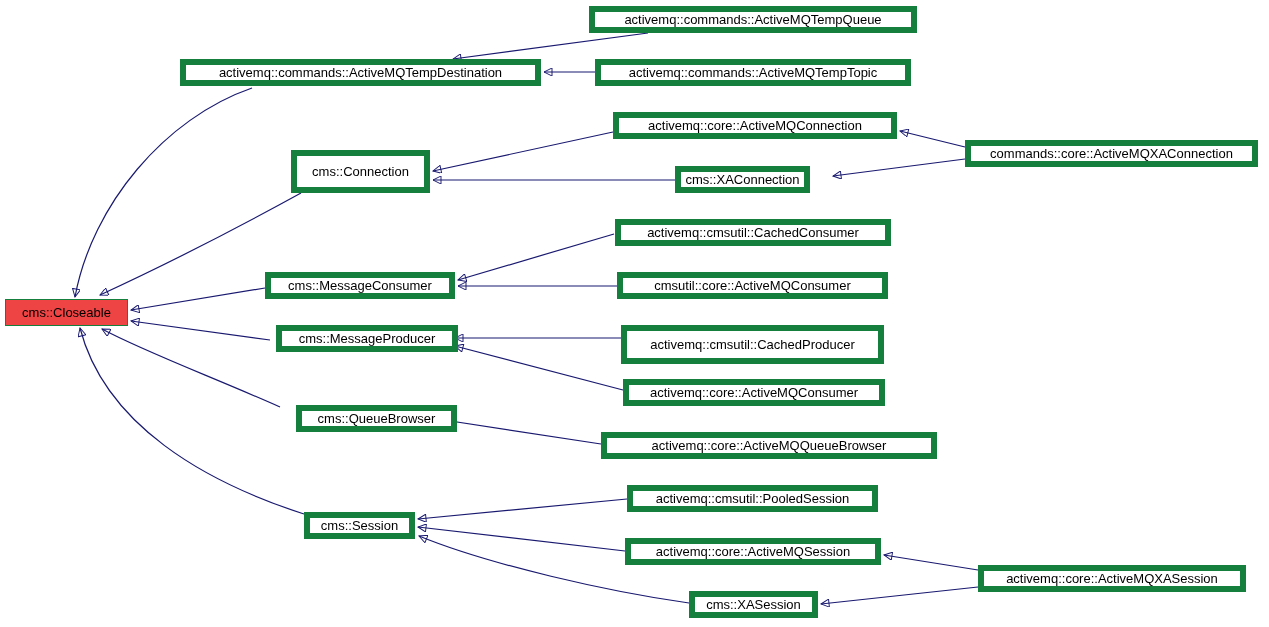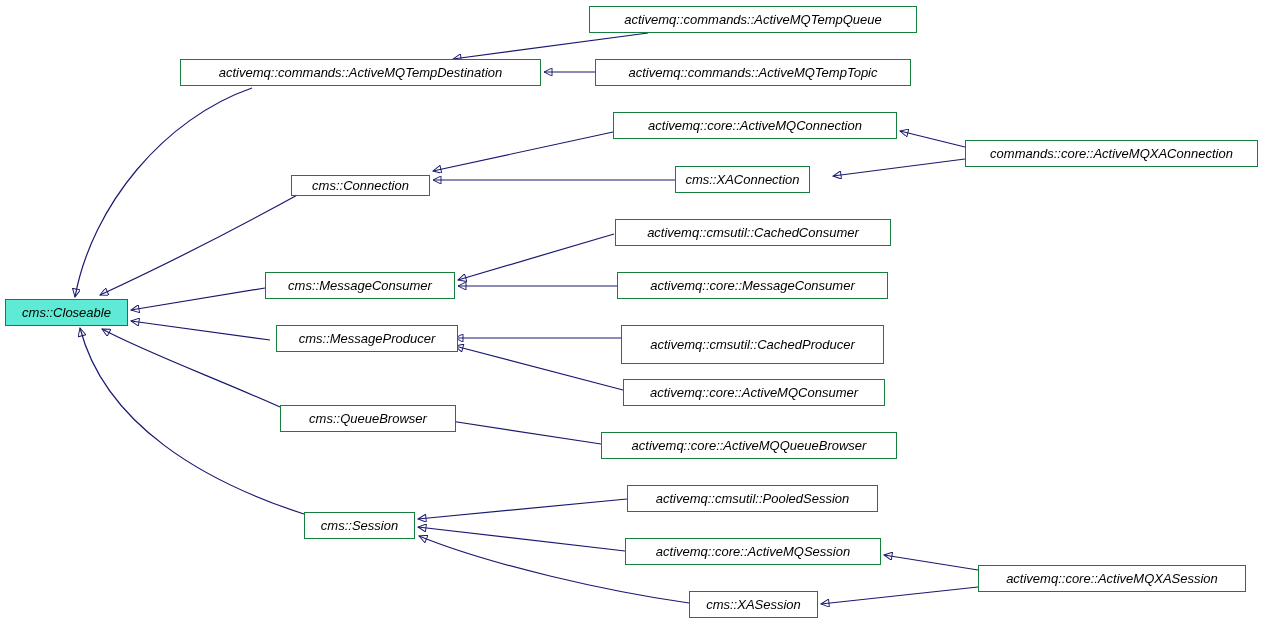--- a/index.html
+++ b/index.html
@@ -17,34 +17,33 @@
     width: 1269px; height: 627px;
   }
   .edges path {
     fill: none;
     stroke: #191970;
     stroke-width: 1.2;
   }
   .node {
     position: absolute;
     box-sizing: border-box;
-    border: 1px solid #15803d;
+    border: 6px solid #15803d;
     background: #ffffff;
     color: #000000;
     font-size: 13px;
     line-height: 1;
     display: flex;
     align-items: center;
     justify-content: center;
     white-space: nowrap;
     cursor: pointer;
-    font-style: italic;
   }
   .node.highlight {
-    background: #5eead4;
+    background: #ef4444;
     border-width: 1.5px;
     cursor: default;
   }
 </style>
 </head>
 <body>
 
 <div class="canvas">
 
   <svg class="edges" width="1269" height="627" viewBox="0 0 1269 627" xmlns="http://www.w3.org/2000/svg">
@@ -78,43 +77,43 @@
   </svg>
 
   <div class="node highlight" style="left:5px;top:299px;width:123px;height:27px">cms::Closeable</div>
 
   <div class="node" style="left:180px;top:59px;width:361px;height:27px">activemq::commands::ActiveMQTempDestination</div>
 
   <div class="node" style="left:589px;top:6px;width:328px;height:27px">activemq::commands::ActiveMQTempQueue</div>
 
   <div class="node" style="left:595px;top:59px;width:316px;height:27px">activemq::commands::ActiveMQTempTopic</div>
 
-  <div class="node" style="left:291px;top:175px;width:139px;height:21px">cms::Connection</div>
+  <div class="node" style="left:291px;top:150px;width:139px;height:43px">cms::Connection</div>
 
   <div class="node" style="left:613px;top:112px;width:284px;height:27px">activemq::core::ActiveMQConnection</div>
 
   <div class="node" style="left:675px;top:166px;width:135px;height:27px">cms::XAConnection</div>
 
   <div class="node" style="left:965px;top:140px;width:293px;height:27px">commands::core::ActiveMQXAConnection</div>
 
   <div class="node" style="left:265px;top:272px;width:190px;height:27px">cms::MessageConsumer</div>
 
   <div class="node" style="left:615px;top:219px;width:276px;height:27px">activemq::cmsutil::CachedConsumer</div>
 
-  <div class="node" style="left:617px;top:272px;width:271px;height:27px">activemq::core::MessageConsumer</div>
+  <div class="node" style="left:617px;top:272px;width:271px;height:27px">cmsutil::core::ActiveMQConsumer</div>
 
   <div class="node" style="left:276px;top:325px;width:182px;height:27px">cms::MessageProducer</div>
 
   <div class="node" style="left:621px;top:325px;width:263px;height:39px">activemq::cmsutil::CachedProducer</div>
 
   <div class="node" style="left:623px;top:379px;width:262px;height:27px">activemq::core::ActiveMQConsumer</div>
 
-  <div class="node" style="left:280px;top:405px;width:176px;height:27px">cms::QueueBrowser</div>
+  <div class="node" style="left:296px;top:405px;width:161px;height:27px">cms::QueueBrowser</div>
 
-  <div class="node" style="left:601px;top:432px;width:296px;height:27px">activemq::core::ActiveMQQueueBrowser</div>
+  <div class="node" style="left:601px;top:432px;width:336px;height:27px">activemq::core::ActiveMQQueueBrowser</div>
 
   <div class="node" style="left:304px;top:512px;width:111px;height:27px">cms::Session</div>
 
   <div class="node" style="left:627px;top:485px;width:251px;height:27px">activemq::cmsutil::PooledSession</div>
 
   <div class="node" style="left:625px;top:538px;width:256px;height:27px">activemq::core::ActiveMQSession</div>
 
   <div class="node" style="left:978px;top:565px;width:268px;height:27px">activemq::core::ActiveMQXASession</div>
 
   <div class="node" style="left:689px;top:591px;width:129px;height:27px">cms::XASession</div>

